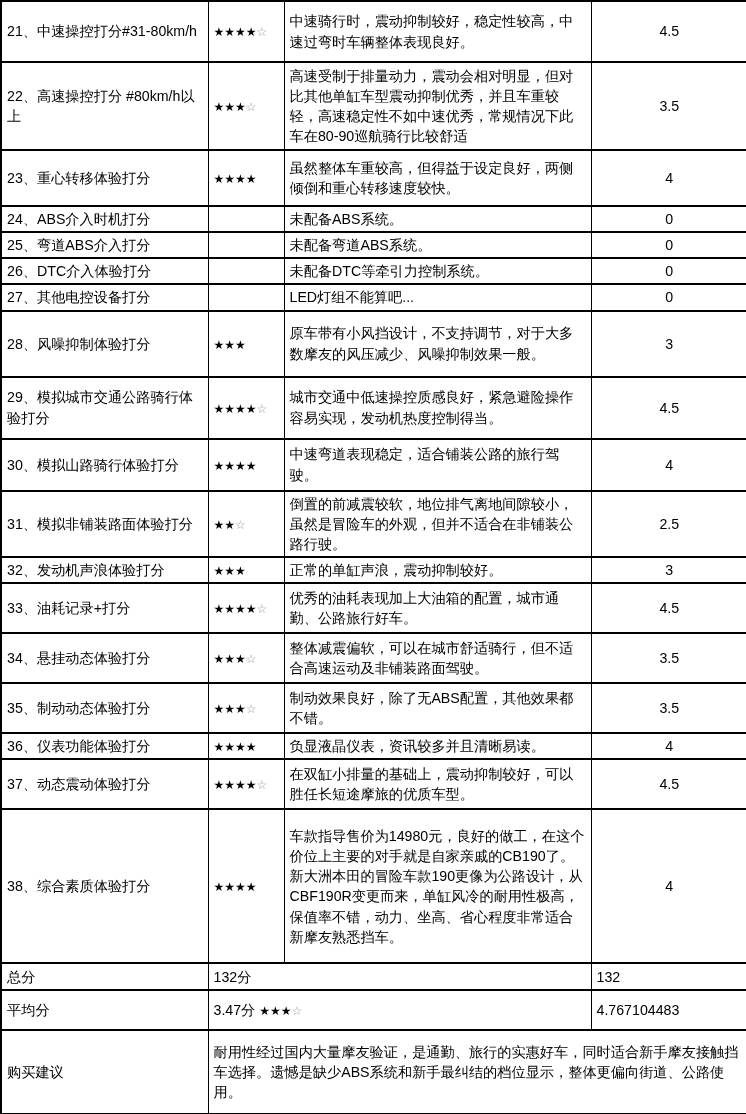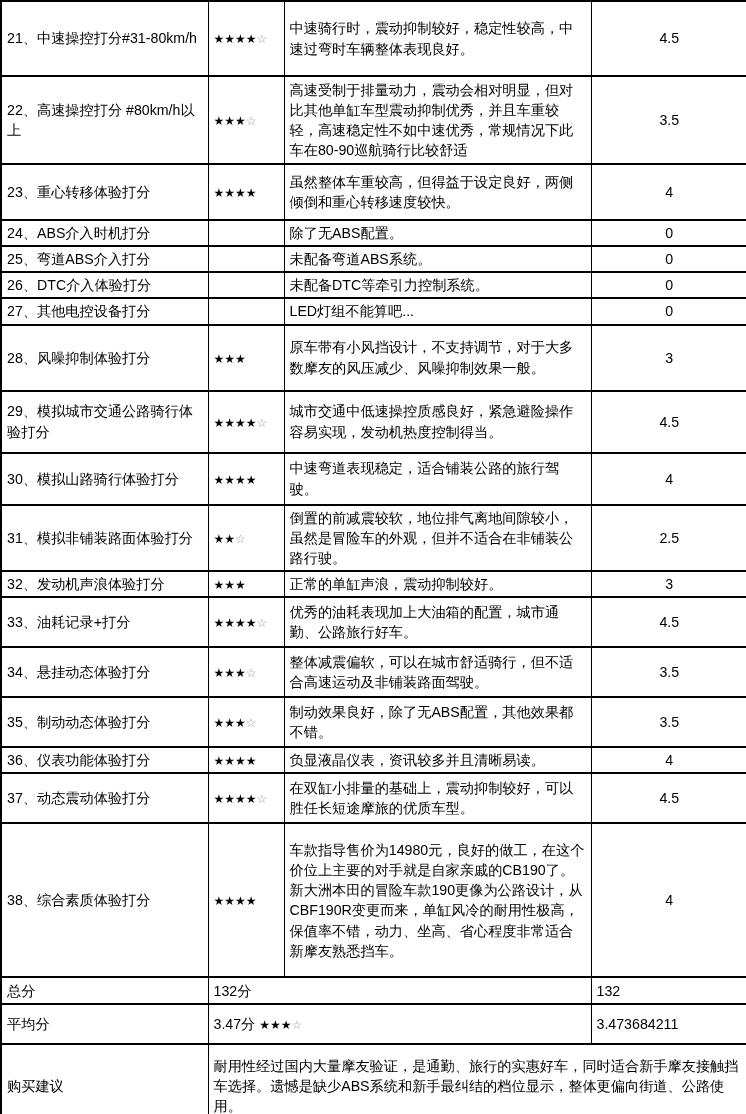--- a/index.html
+++ b/index.html
@@ -59,42 +59,42 @@
   td.sum-val   { width: 156px; text-align: left; font-size: 15px; }
   td.advice-label { width: 207px; font-size: 14.2px; vertical-align: middle; }
   td.advice-body  { width: 539px; font-size: 14.2px; vertical-align: top; padding-top: 5px; line-height: 1.5; }
 </style>
 </head>
 <body>
 
 <div id="sheet">
   <table class="grid">
     <tbody id="tbody">
-        <tr class="rowline" style="height: 75px; margin-left: 7px;">
+        <tr class="rowline" style="height: 61px; margin-left: 7px;">
           <td class="c-item">21、中速操控打分#31-80km/h</td>
           <td class="c-stars"><span class="stars"><span class="star-f">★</span><span class="star-f">★</span><span class="star-f">★</span><span class="star-f">★</span><span class="star-e">☆</span></span></td>
           <td class="c-desc">中速骑行时，震动抑制较好，稳定性较高，中速过弯时车辆整体表现良好。</td>
           <td class="c-score">4.5</td>
         </tr>
         <tr class="rowline" style="height: 88px;">
           <td class="c-item">22、高速操控打分 #80km/h以上</td>
           <td class="c-stars"><span class="stars"><span class="star-f">★</span><span class="star-f">★</span><span class="star-f">★</span><span class="star-e">☆</span></span></td>
           <td class="c-desc">高速受制于排量动力，震动会相对明显，但对比其他单缸车型震动抑制优秀，并且车重较轻，高速稳定性不如中速优秀，常规情况下此车在80-90巡航骑行比较舒适</td>
           <td class="c-score">3.5</td>
         </tr>
         <tr class="rowline" style="height: 56px;">
           <td class="c-item">23、重心转移体验打分</td>
           <td class="c-stars"><span class="stars"><span class="star-f">★</span><span class="star-f">★</span><span class="star-f">★</span><span class="star-f">★</span></span></td>
           <td class="c-desc">虽然整体车重较高，但得益于设定良好，两侧倾倒和重心转移速度较快。</td>
           <td class="c-score">4</td>
         </tr>
         <tr class="rowline" style="height: 25px;">
           <td class="c-item">24、ABS介入时机打分</td>
           <td class="c-stars"><span class="stars"></span></td>
-          <td class="c-desc vmid">除了无ABS配置。</td>
+          <td class="c-desc vmid">未配备ABS系统。</td>
           <td class="c-score">0</td>
         </tr>
         <tr class="rowline" style="height: 25px;">
           <td class="c-item">25、弯道ABS介入打分</td>
           <td class="c-stars"><span class="stars"></span></td>
           <td class="c-desc vmid">未配备弯道ABS系统。</td>
           <td class="c-score">0</td>
         </tr>
         <tr class="rowline" style="height: 25px;">
           <td class="c-item">26、DTC介入体验打分</td>
@@ -175,21 +175,21 @@
           <td class="c-score">4</td>
         </tr>
         <tr class="rowline" style="height: 27px;">
           <td class="sum-label">总分</td>
           <td class="sum-mid" colspan="2">132分</td>
           <td class="sum-val">132</td>
         </tr>
         <tr class="rowline" style="height: 40px;">
           <td class="sum-label">平均分</td>
           <td class="sum-mid" colspan="2"><span>3.47分</span><span class="stars" style="margin-left:4px;"><span class="star-f">★</span><span class="star-f">★</span><span class="star-f">★</span><span class="star-e">☆</span></span></td>
-          <td class="sum-val">3.473684211</td>
+          <td class="sum-val">4.767104483</td>
         </tr>
         <tr class="rowline" style="height: 84px;">
           <td class="advice-label">购买建议</td>
           <td class="advice-body" colspan="3">耐用性经过国内大量摩友验证，是通勤、旅行的实惠好车，同时适合新手摩友接触挡车选择。遗憾是缺少ABS系统和新手最纠结的档位显示，整体更偏向街道、公路使用。</td>
         </tr>
       </tbody>
   </table>
 </div>
 
 </body></html>

